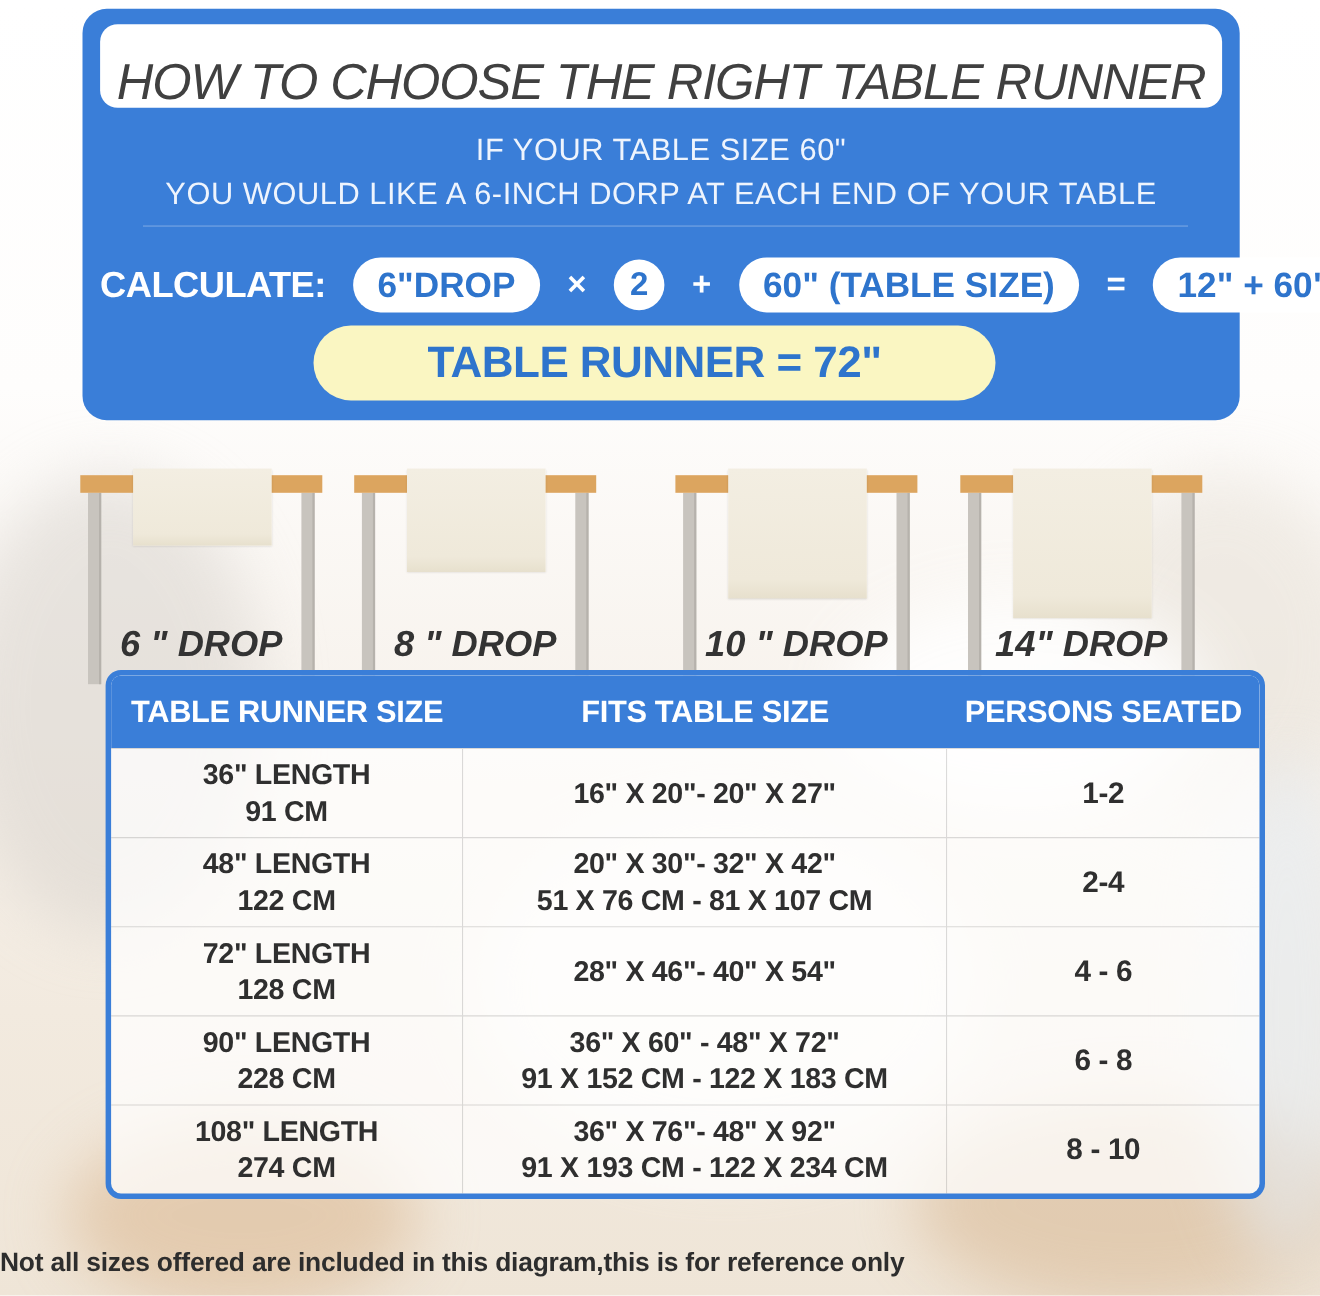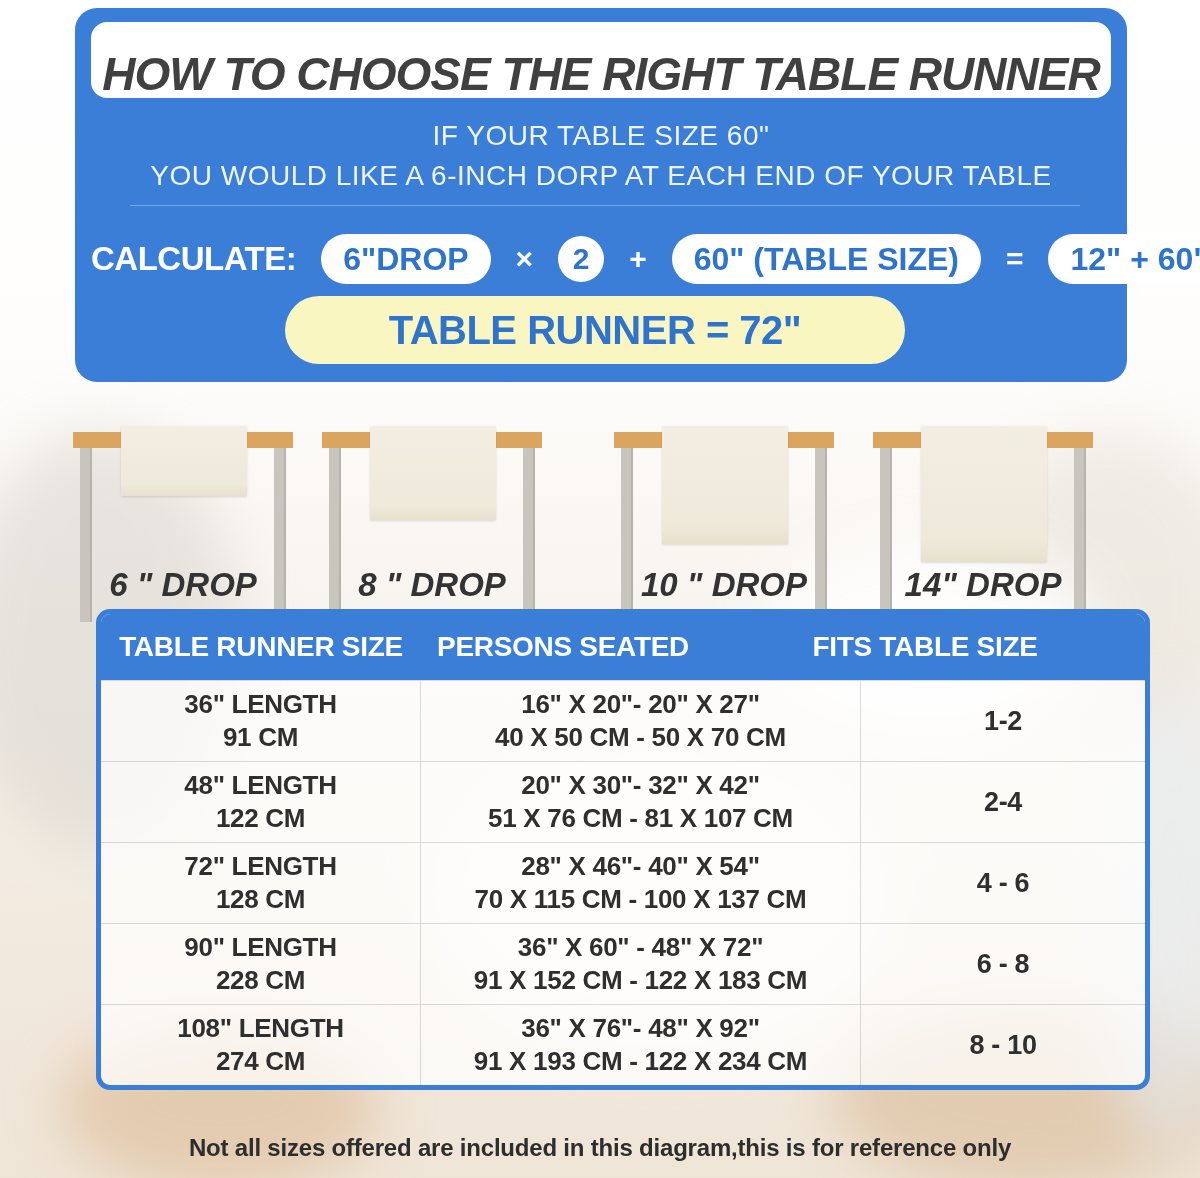--- a/index.html
+++ b/index.html
@@ -13,21 +13,21 @@
   .b2 { left:980px; top:430px; width:260px; height:320px; background:#e9e3da; opacity:.6; }
   .b3 { left:760px; top:540px; width:340px; height:190px; background:#ffffff; opacity:.85; }
   .b4 { left:60px; top:1020px; width:320px; height:170px; background:#d8b187; opacity:.5; }
   .b5 { left:830px; top:1000px; width:400px; height:190px; background:#d2ac82; opacity:.45; }
   .b6 { left:430px; top:740px; width:460px; height:320px; background:#ffffff; opacity:.55; }
   .b7 { left:1100px; top:690px; width:140px; height:460px; background:#e6edf4; opacity:.6; }
 
   
   .top-panel { position:absolute; left:75px; top:8px; width:1052px; height:374px; background:#3a7ed8; border-radius:22px; }
   .title-box { position:absolute; left:16px; top:14px; width:1020px; height:76px; background:#ffffff; border-radius:16px; display:flex; align-items:center; justify-content:center; }
-  .title-box span { font-size:46px; font-weight:bold; font-style:italic; color:#404040; letter-spacing:-1px; white-space:nowrap;margin-top:28px; }
+  .title-box span { font-size:46px; font-weight:normal; font-style:italic; color:#404040; letter-spacing:-1px; white-space:nowrap;margin-top:28px; }
   .subtitle { position:absolute; left:0; width:100%; text-align:center; color:#eef4fd; font-size:28px; letter-spacing:.5px; }
   .sub1 { top:112px; }
   .sub2 { top:152px; }
   .panel-divider { position:absolute; left:55px; top:197px; width:950px; height:1px; background:rgba(255,255,255,.32); }
 
   .calc-row { position:absolute; left:16px; top:226px; width:1020px; height:50px; display:flex; align-items:center; gap:25px; }
   .calc-label { color:#ffffff; font-weight:bold; font-size:33px; letter-spacing:-.5px; white-space:nowrap; }
   .pill { background:#ffffff; border-radius:26px; height:50px; display:flex; align-items:center; padding:0 22px; color:#2e74cc; font-weight:bold; font-size:32px; white-space:nowrap; }
   .op { color:#ffffff; font-weight:bold; font-size:30px; }
   .circle { background:#ffffff; border-radius:50%; width:46px; height:46px; display:flex; align-items:center; justify-content:center; color:#2e74cc; font-weight:bold; font-size:30px; flex:0 0 auto; }
@@ -50,21 +50,21 @@
   .thead { display:flex; height:66px; background:#3a7ed8; align-items:center; }
   .th { color:#ffffff; font-weight:bold; font-size:28px; text-align:center; letter-spacing:-.3px; }
   .c1 { width:320px; } .c2 { width:440px; } .c3 { width:284px; }
   .trow { display:flex; height:81px; border-top:1px solid rgba(60,60,60,.18); align-items:center; }
   .trow:first-child { border-top:none; }
   .td { display:flex; flex-direction:column; justify-content:center; text-align:center; color:#2f2f2f; font-weight:bold; height:100%; }
   .td.c1, .td.c2 { border-right:1px solid rgba(60,60,60,.18); }
   .td div { font-size:26px; line-height:33px; letter-spacing:-.3px; white-space:nowrap; }
   .td.c3 div { font-size:27px; }
 
-  .footnote { position:absolute; left:0; top:1134px; width:1200px; text-align:center; font-size:24px; font-weight:bold; color:#2d2d2d; letter-spacing:-.2px; }
+  .footnote { position:absolute; left:0; top:1134px; width:1200px; font-size:24px; font-weight:bold; color:#2d2d2d; letter-spacing:-.2px; }
 </style>
 </head>
 <body>
 
 <div class="canvas">
 
   <div class="bg">
     <div class="blob b1"></div>
     <div class="blob b2"></div>
     <div class="blob b3"></div>
@@ -123,32 +123,31 @@
     <div class="leg leg-l"></div>
     <div class="leg leg-r"></div>
     <div class="tabletop"></div>
     <div class="runner r4"></div>
     <div class="drop-label">14" DROP</div>
   </div>
 
   <div class="size-table">
     <div class="thead">
       <div class="th c1">TABLE RUNNER SIZE</div>
+      <div class="th c2">FITS TABLE SIZE</div>
       <div class="th c3">PERSONS SEATED</div>
-      <div class="th c2">FITS TABLE SIZE</div>
     </div>
 
     <div class="trow">
       <div class="td c1">
         <div>36" LENGTH</div>
         <div>91 CM</div>
       </div>
       <div class="td c2">
         <div>16" X 20"- 20" X 27"</div>
-        <div>40 X 50 CM - 50 X 70 CM</div>
       </div>
       <div class="td c3">
         <div>1-2</div>
       </div>
     </div>
 
     <div class="trow">
       <div class="td c1">
         <div>48" LENGTH</div>
         <div>122 CM</div>
@@ -162,21 +161,20 @@
       </div>
     </div>
 
     <div class="trow">
       <div class="td c1">
         <div>72" LENGTH</div>
         <div>128 CM</div>
       </div>
       <div class="td c2">
         <div>28" X 46"- 40" X 54"</div>
-        <div>70 X 115 CM - 100 X 137 CM</div>
       </div>
       <div class="td c3">
         <div>4 - 6</div>
       </div>
     </div>
 
     <div class="trow">
       <div class="td c1">
         <div>90" LENGTH</div>
         <div>228 CM</div>

